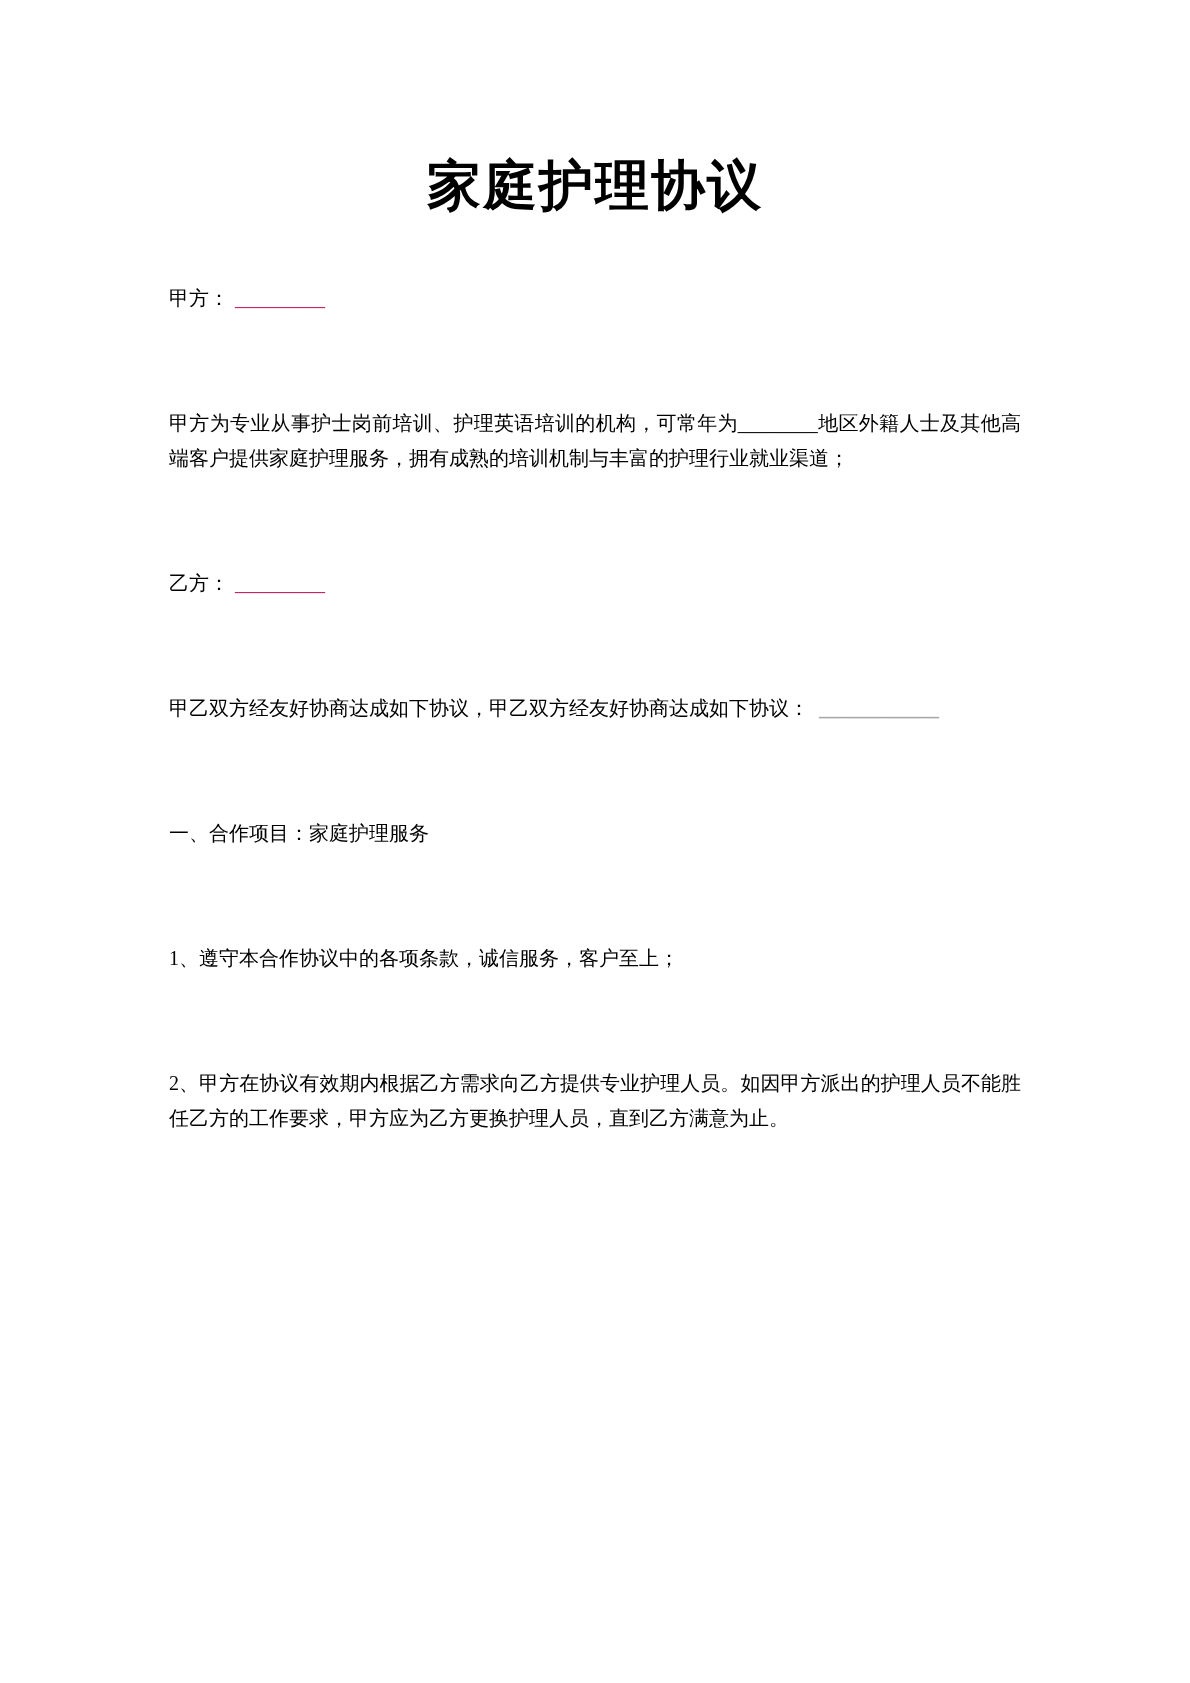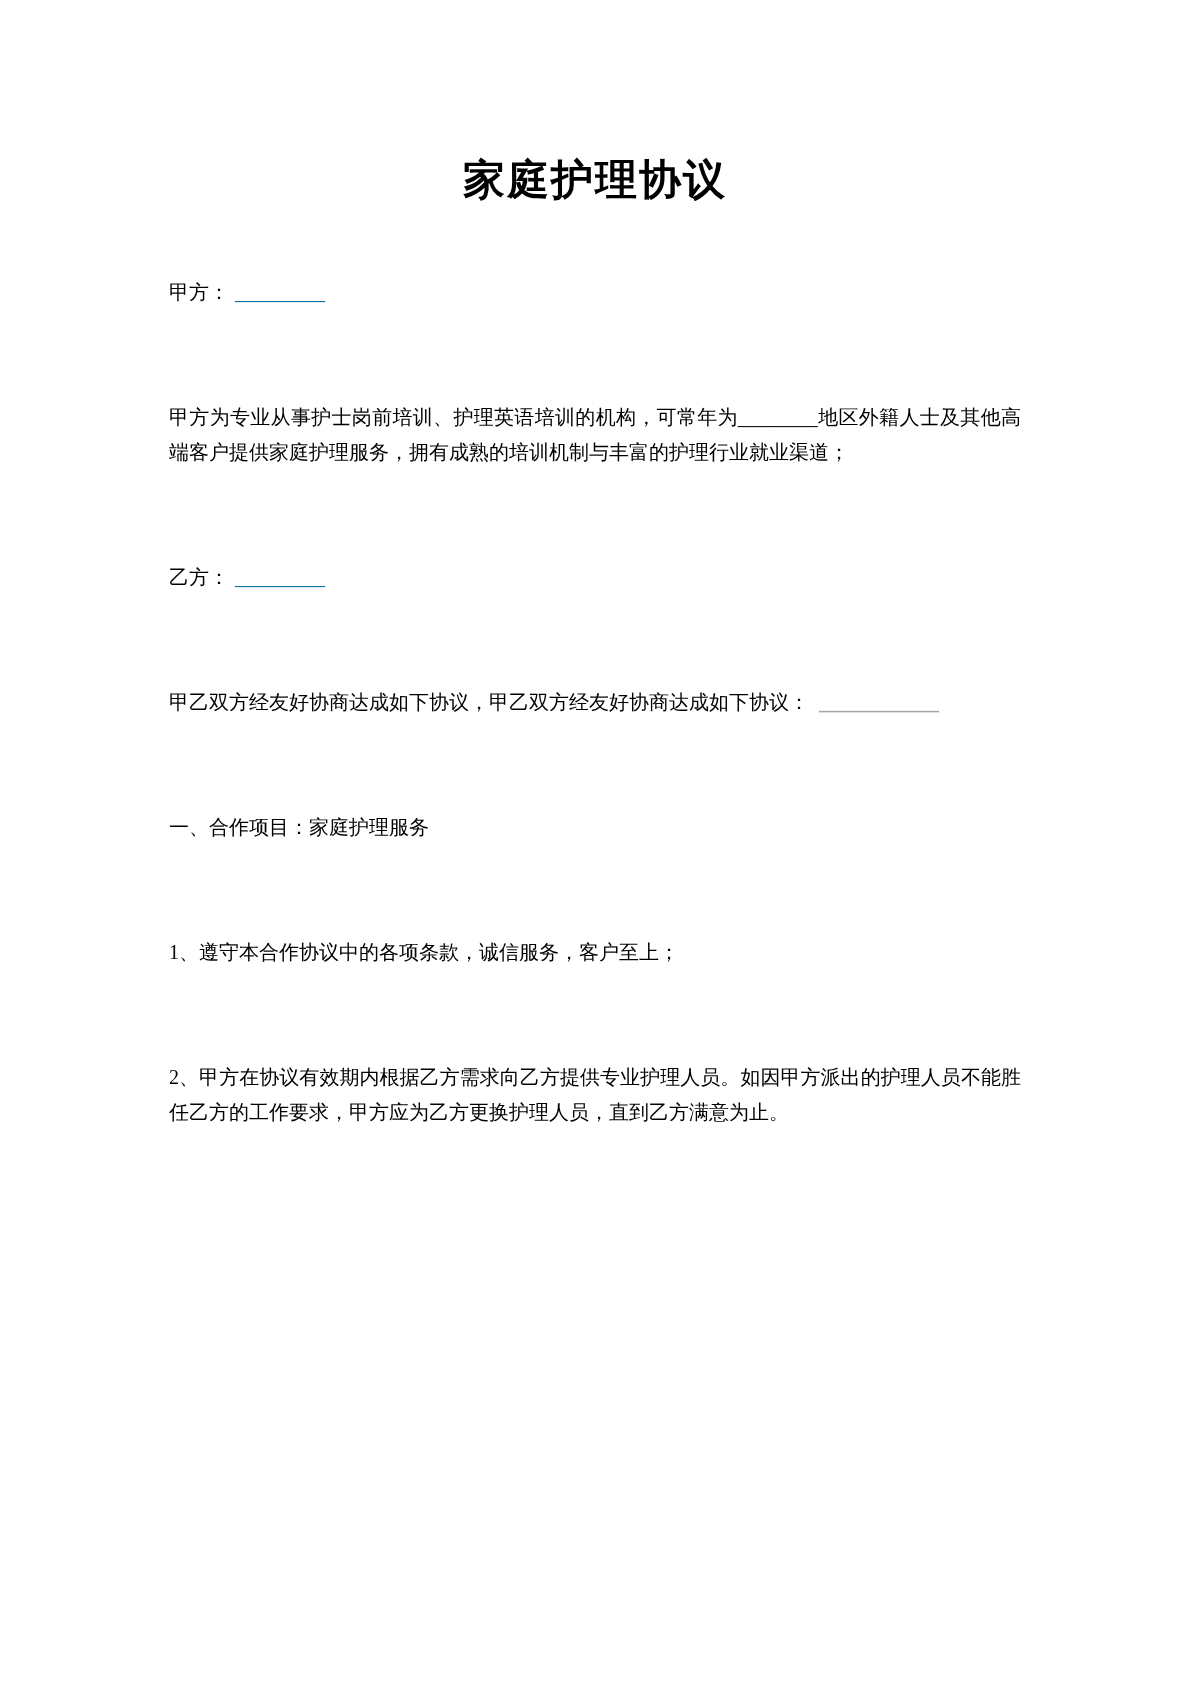--- a/index.html
+++ b/index.html
@@ -12,41 +12,41 @@
     width: 1190px;
     height: 1683px;
     background: #ffffff;
     box-sizing: border-box;
     padding: 150px 169px 0 169px;
     font-family: "Liberation Serif", "DejaVu Serif", serif;
     color: #000000;
     overflow: hidden;
   }
   .doc-title {
-    font-size: 42px;
+    font-size: 54px;
     line-height: 50px;
     font-weight: bold;
     text-align: center;
-    margin: 5px 0 70px 0;
+    margin: 11px 0 70px 0;
     letter-spacing: 2px;
   }
   .para {
     font-size: 20px;
     line-height: 35px;
     margin: 0 0 90px 0;
     text-align: justify;
   }
   .para:last-child {
     margin-bottom: 8px;
   }
   .breakable {
     word-break: break-all;
   }
   .blank {
-    color: #0369a1;
+    color: #be185d;
     margin-left: 6px;
     letter-spacing: 0;
   }
   .blank-light {
     color: #a6a6a6;
     margin-left: 10px;
     font-weight: bold;
   }
 </style>
 </head>

